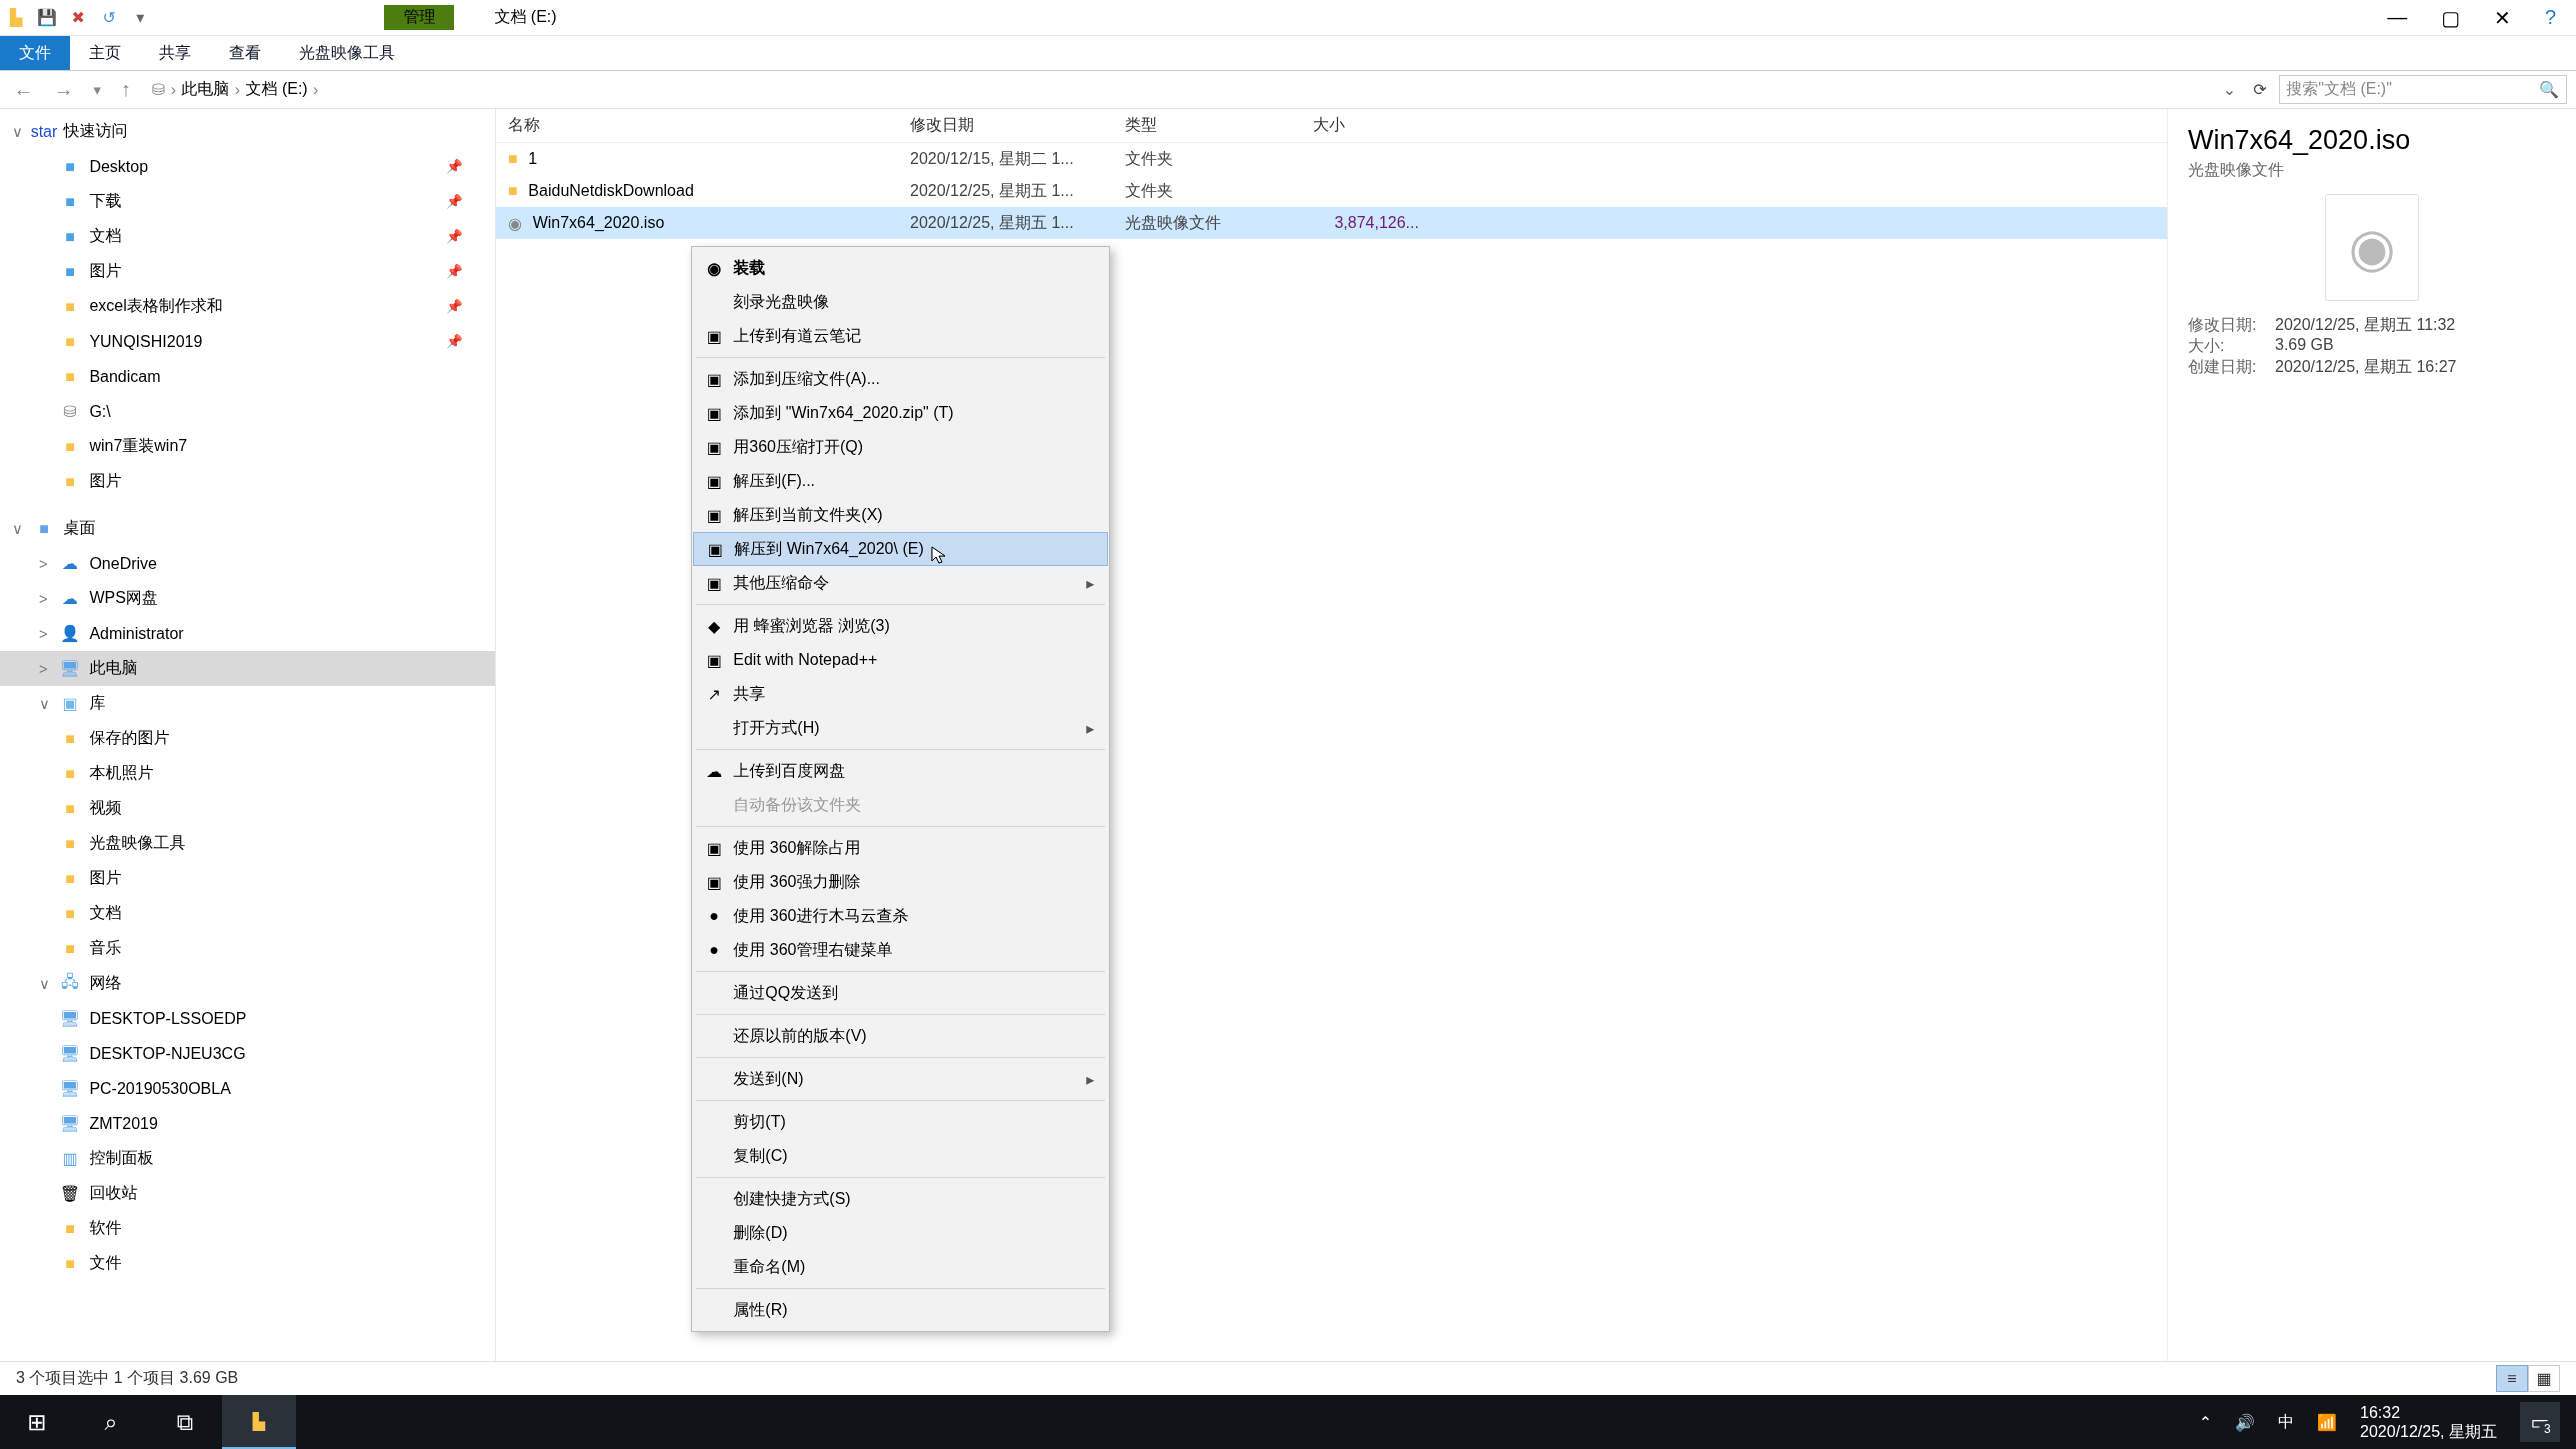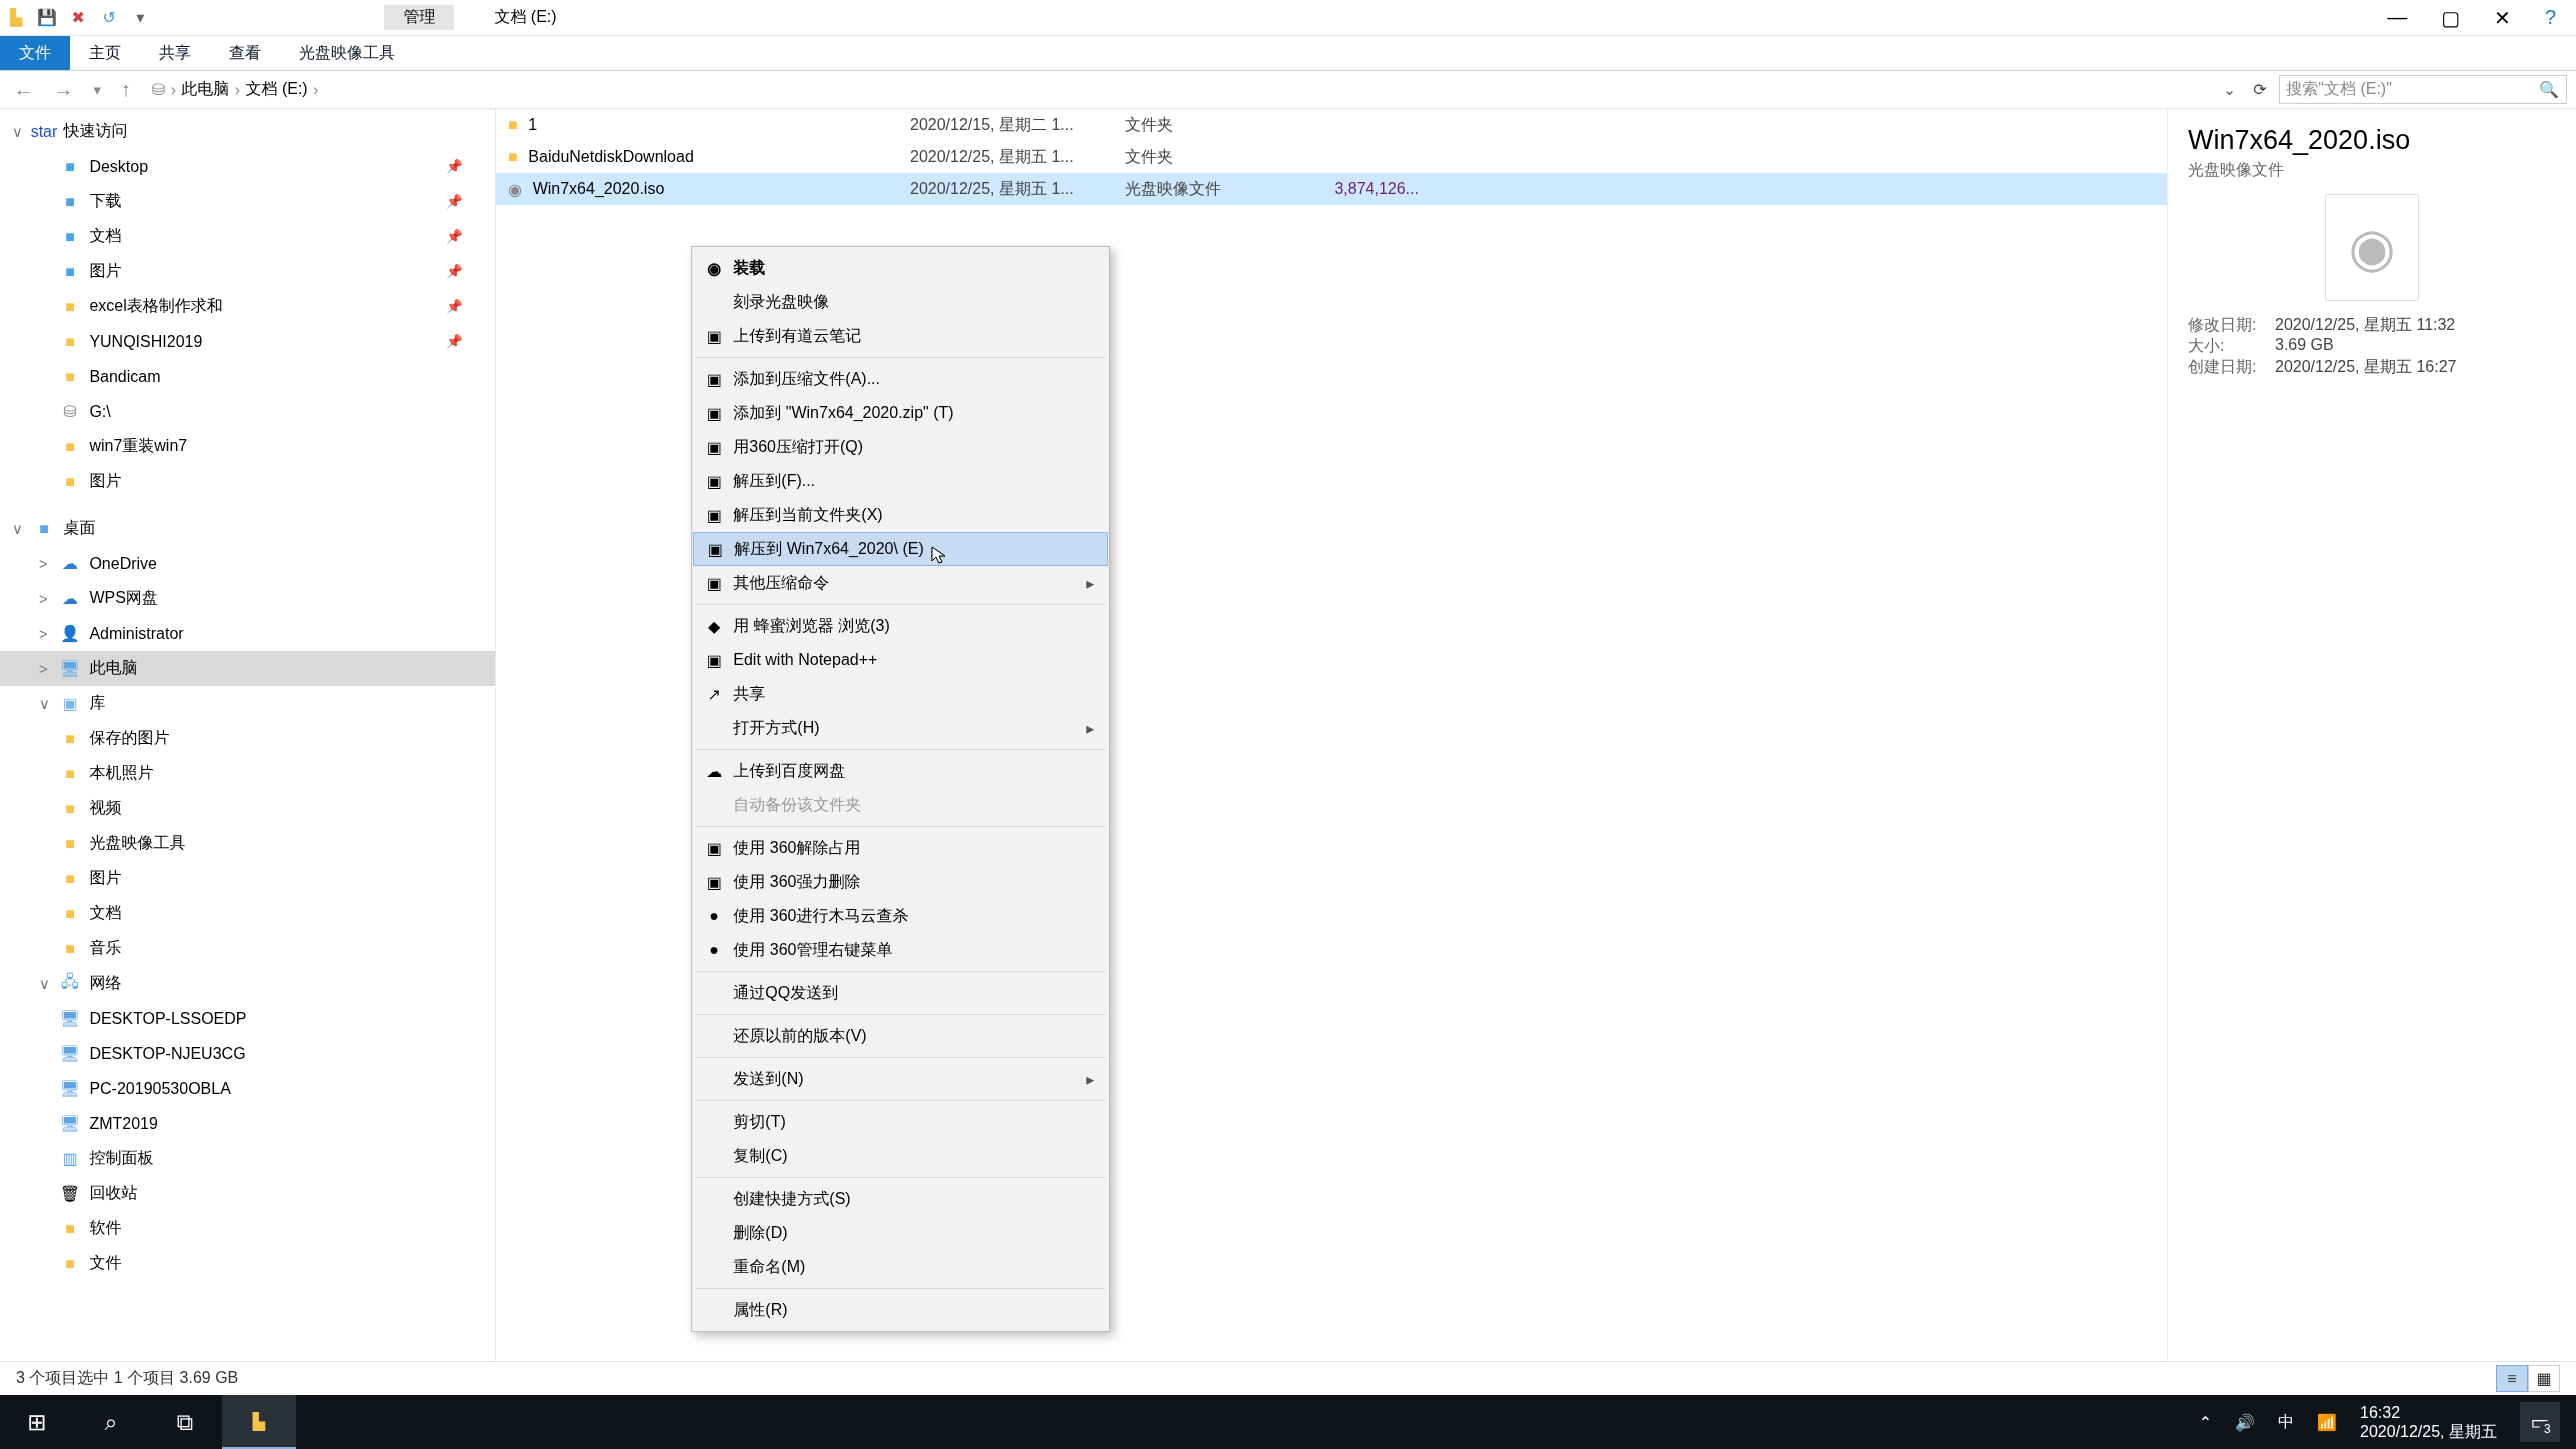--- a/index.html
+++ b/index.html
@@ -2,21 +2,21 @@
 <html><head>
 <meta charset="utf-8">
 <style>
 * { margin: 0; padding: 0; box-sizing: border-box; font-family: "Microsoft YaHei", "Segoe UI", sans-serif; font-size: 16px; user-select: none; }
 body { width: 2576px; height: 1449px; background: #fff; overflow: hidden; position: relative; }
 
 
 .titlebar { height: 36px; background: #fff; display: flex; align-items: center; border-bottom: 0.7px solid #e5e5e5; }
 .qat { display: flex; align-items: center; gap: 12px; padding: 0 6.7px; }
 .qat span { width: 19px; height: 19px; display: inline-flex; align-items: center; justify-content: center; }
-.tab-context { background: #e5e5e5; padding: 2px 19px; margin-left: 228px; }
+.tab-context { background: #4d7c0f; padding: 2px 19px; margin-left: 228px; }
 .title-text { margin-left: 40px; }
 .win-controls { margin-left: auto; display: flex; gap: 34px; padding-right: 20px; }
 .win-controls span { font-size: 20px; }
 
 
 .ribbon { height: 35px; display: flex; align-items: stretch; border-bottom: 0.7px solid #d0d0d0; }
 .ribbon .tab { padding: 0 19px; display: flex; align-items: center; color: #0f172a; }
 .ribbon .tab.file { background: #1979ca; color: #fff; }
 
 
@@ -296,20 +296,26 @@
         <span class="ico folder-y">■</span>
         <span>软件</span>
       </div>
       <div class="item d2">
         <span class="ico folder-y">■</span>
         <span>文件</span>
       </div>
     </div>
   <div class="files">
     <div class="list">
+      <div class="cols">
+        <div class="c1">名称</div>
+        <div class="c2">修改日期</div>
+        <div class="c3">类型</div>
+        <div class="c4">大小</div>
+      </div>
       <div id="rows">
           <div class="row">
             <div class="c1">
               <span class="folder-y">■</span>
               <span>1</span>
             </div>
             <div class="c2">2020/12/15, 星期二 1...</div>
             <div class="c3">文件夹</div>
             <div class="c4"></div>
           </div>

